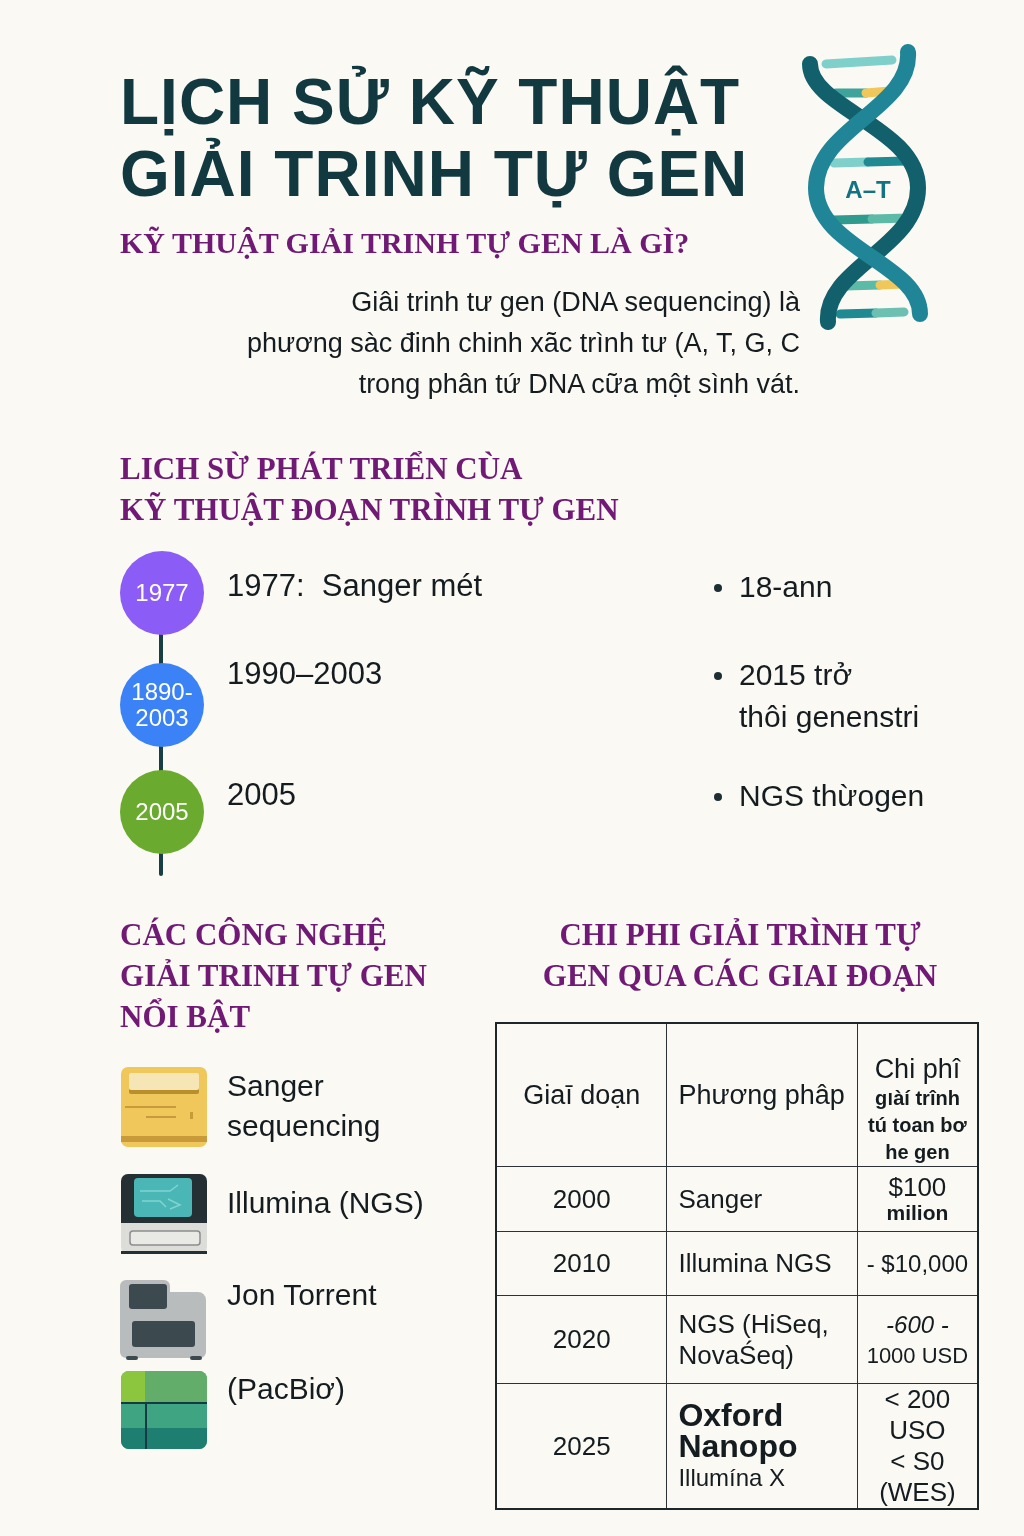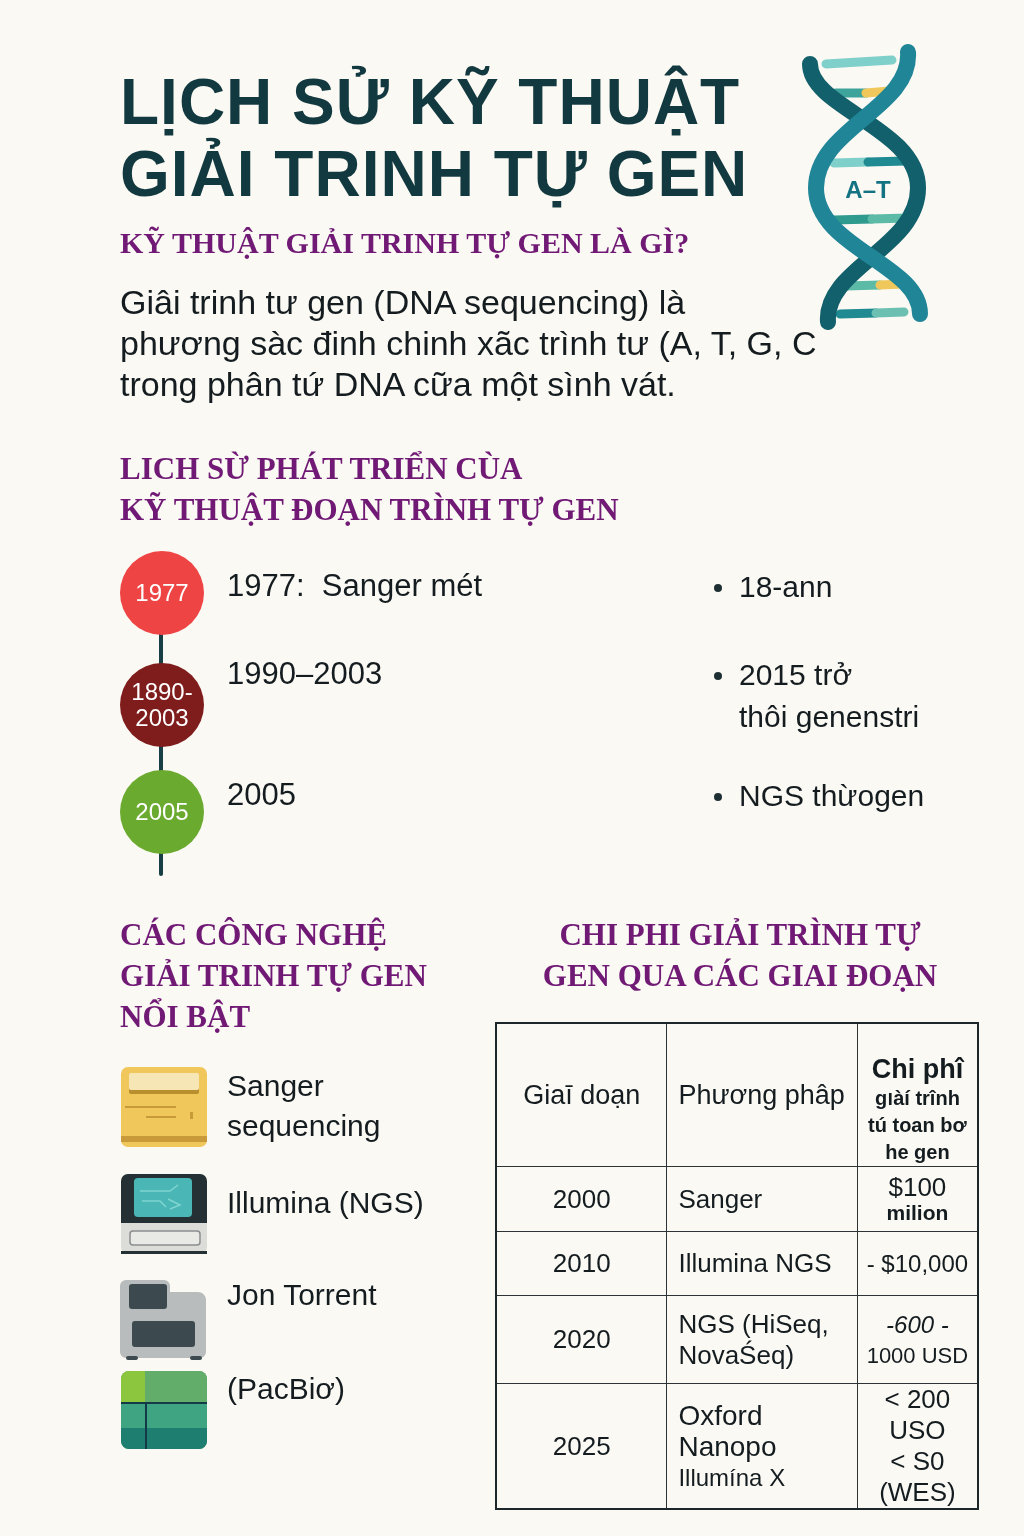--- a/index.html
+++ b/index.html
@@ -16,21 +16,21 @@
     .dna { position: absolute; left: 788px; top: 38px; width: 160px; height: 300px; }
 
     .h2 {
       position: absolute; font-family: Liberation Serif, serif; font-weight: 700;
       color: #701a75; font-size: 31px; line-height: 41px;
     }
     .h2 span { display: block; }
 
     .intro-text {
       position: absolute; left: 120px; top: 282px; width: 680px;
-      font-family: "Liberation Sans", sans-serif; font-size: 34px; line-height: 41px; color: #141c20;
+      font-family: "Liberation Sans", sans-serif; font-size: 27px; line-height: 41px; color: #141c20; text-align: right;
     }
     .intro-text span { display: block; white-space: nowrap; }
 
     
     .tl-line { position: absolute; left: 159px; top: 600px; width: 4px; height: 276px; background: #173f45; border-radius: 2px; }
     .tl-node {
       position: absolute; left: 120px; width: 84px; height: 84px; border-radius: 50%;
       color: #fff; font-family: "Liberation Sans", sans-serif; font-size: 24px; line-height: 26px;
       display: flex; flex-direction: column; align-items: center; justify-content: center; text-align: center;
     }
@@ -60,21 +60,21 @@
       position: absolute; left: 495px; top: 1022px; width: 484px;
       border-collapse: collapse; font-family: "Liberation Sans", sans-serif; color: #141c20;
       border: 2px solid #1d2629;
     }
     .cost-table td, .cost-table th { border: 1.5px solid #2b3336; vertical-align: middle; }
     .cost-table th { font-weight: normal; font-size: 27px; height: 136px; }
     .cost-table td { font-size: 26px; line-height: 31px; }
     .c1 { width: 172px; text-align: center; }
     .c2 { width: 191px; text-align: left; padding-left: 11px; }
     .c3 { width: 121px; text-align: center; }
-    .hdr3 .big { display: block; font-weight: 700; font-size: 27px; line-height: 32px; margin-top: 29px; }
+    .hdr3 .big { display: block; font-weight: 400; font-size: 27px; line-height: 32px; margin-top: 29px; }
     .hdr3 .small { display: block; font-weight: 700; font-size: 20px; line-height: 27px; }
     .cost-table td span { display: block; }
     .r1 td { height: 65px; }
     .r2 td { height: 64px; }
     .r3 td { height: 88px; }
     .r4 td { height: 91px; }
     .small-cost { font-size: 21px; line-height: 30px; }
     .cost-2000 .a { font-size: 26px; line-height: 28px; }
     .cost-2000 .b { font-size: 21px; line-height: 24px; font-weight: 700; }
   </style>
@@ -114,24 +114,24 @@
   <span>trong phân tứ DNA cữa một sình vát.</span>
 </div>
 
 <h2 class="h2" style="left:120px; top:448px;">
   <span>LICH SỪ PHÁT TRIỂN CÙA</span>
   <span>KỸ THUẬT ĐOẠN TRÌNH TỰ GEN</span>
 </h2>
 
 <div class="tl-line"></div>
 
-<div class="tl-node" style="top:551px; background:#ef4444;">
+<div class="tl-node" style="top:551px; background:#8b5cf6;">
   <span>1977</span>
 </div>
-<div class="tl-node" style="top:663px; background:#7f1d1d;">
+<div class="tl-node" style="top:663px; background:#3b82f6;">
   <span>1890-</span>
   <span>2003</span>
 </div>
 <div class="tl-node" style="top:770px; background:#6aaa2e;">
   <span>2005</span>
 </div>
 
 <div class="tl-label" style="top:566px;">1977:  Sanger mét</div>
 <div class="tl-label" style="top:654px;">1990–2003</div>
 <div class="tl-label" style="top:775px;">2005</div>
@@ -272,21 +272,21 @@
         <span>NovaŚeq)</span>
       </td>
       <td class="c3">
         <span style="font-size:24px;font-style:italic;">-600 -</span>
         <span style="font-size:22px;">1000 USD</span>
       </td>
     </tr>
     <tr class="r4">
       <td class="c1">2025</td>
       <td class="c2">
-        <span style="font-size:28px;">Oxford Nanopo</span>
+        <span style="font-size:32px;font-weight:bold;">Oxford Nanopo</span>
         <span style="font-size:24px;">Illumína X</span>
       </td>
       <td class="c3 small-cost">
         <span>&lt; 200 USO</span>
         <span>&lt; S0 (WES)</span>
       </td>
     </tr>
   </tbody>
 </table>
 

